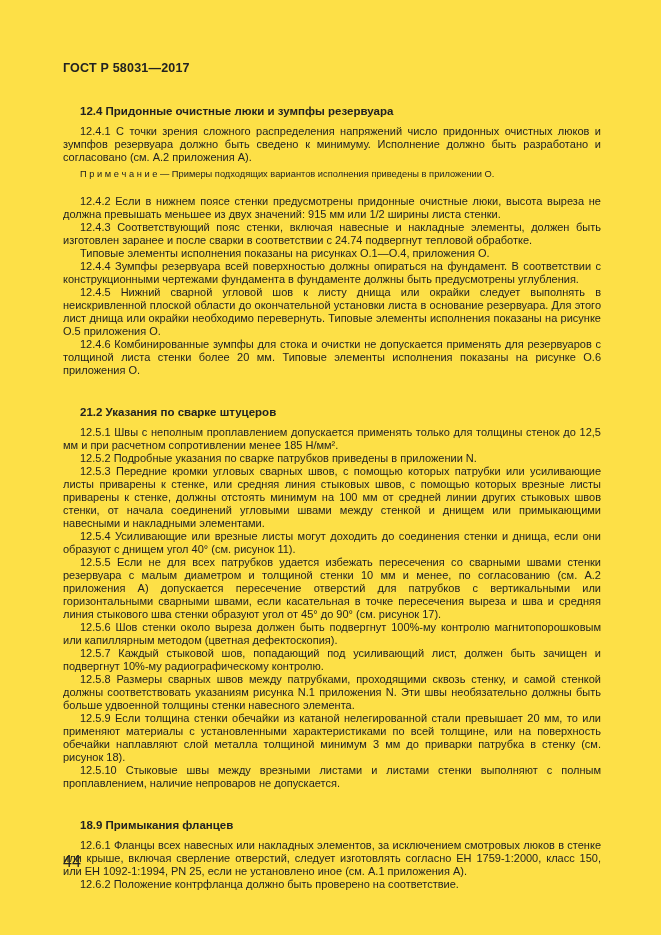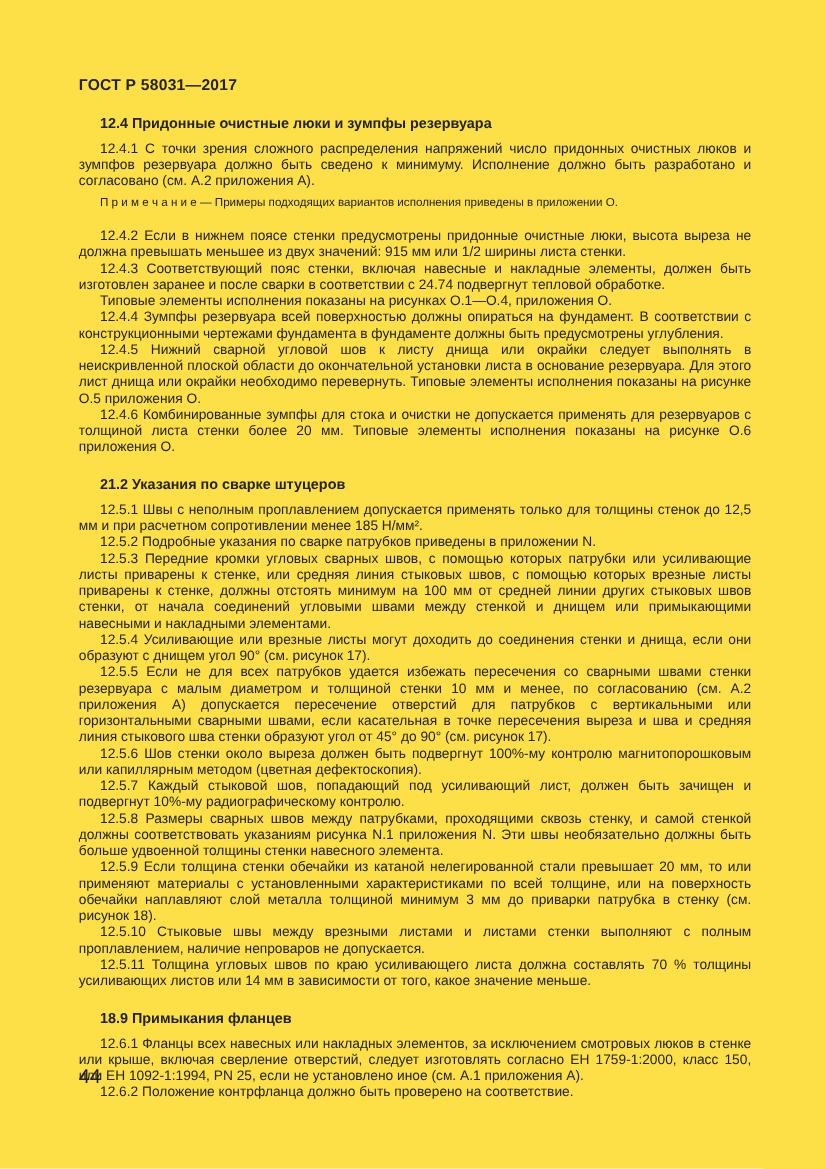--- a/index.html
+++ b/index.html
@@ -22,21 +22,21 @@
     font-size: 12.5px;
     font-weight: bold;
     line-height: 15px;
     margin: 0 0 6px 0;
     letter-spacing: 0.2px;
   }
   .section-heading {
     font-size: 11.5px;
     font-weight: bold;
     line-height: 14px;
-    margin: 16px 0 7px 0;
+    margin: 28px 0 7px 0;
     padding-left: 17px;
   }
   p.body-par {
     font-size: 11px;
     line-height: 13px;
     text-align: justify;
     text-indent: 17px;
     margin: 0;
   }
   p.note-par {
@@ -71,28 +71,27 @@
     <p class="body-par">12.4.4 Зумпфы резервуара всей поверхностью должны опираться на фундамент. В соответствии с конструкционными чертежами фундамента в фундаменте должны быть предусмотрены углубления.</p>
     <p class="body-par">12.4.5 Нижний сварной угловой шов к листу днища или окрайки следует выполнять в неискривленной плоской области до окончательной установки листа в основание резервуара. Для этого лист днища или окрайки необходимо перевернуть. Типовые элементы исполнения показаны на рисунке О.5 приложения О.</p>
     <p class="body-par">12.4.6 Комбинированные зумпфы для стока и очистки не допускается применять для резервуаров с толщиной листа стенки более 20 мм. Типовые элементы исполнения показаны на рисунке О.6 приложения О.</p>
   </section>
 
   <section>
     <h2 class="section-heading">21.2 Указания по сварке штуцеров</h2>
     <p class="body-par">12.5.1 Швы с неполным проплавлением допускается применять только для толщины стенок до 12,5 мм и при расчетном сопротивлении менее 185 Н/мм².</p>
     <p class="body-par">12.5.2 Подробные указания по сварке патрубков приведены в приложении N.</p>
     <p class="body-par">12.5.3 Передние кромки угловых сварных швов, с помощью которых патрубки или усиливающие листы приварены к стенке, или средняя линия стыковых швов, с помощью которых врезные листы приварены к стенке, должны отстоять минимум на 100 мм от средней линии других стыковых швов стенки, от начала соединений угловыми швами между стенкой и днищем или примыкающими навесными и накладными элементами.</p>
-    <p class="body-par">12.5.4 Усиливающие или врезные листы могут доходить до соединения стенки и днища, если они образуют с днищем угол 90° (см. рисунок 17).</p>
+    <p class="body-par">12.5.4 Усиливающие или врезные листы могут доходить до соединения стенки и днища, если они образуют с днищем угол 40° (см. рисунок 11).</p>
     <p class="body-par">12.5.5 Если не для всех патрубков удается избежать пересечения со сварными швами стенки резервуара с малым диаметром и толщиной стенки 10 мм и менее, по согласованию (см. А.2 приложения А) допускается пересечение отверстий для патрубков с вертикальными или горизонтальными сварными швами, если касательная в точке пересечения выреза и шва и средняя линия стыкового шва стенки образуют угол от 45° до 90° (см. рисунок 17).</p>
     <p class="body-par">12.5.6 Шов стенки около выреза должен быть подвергнут 100%-му контролю магнитопорошковым или капиллярным методом (цветная дефектоскопия).</p>
     <p class="body-par">12.5.7 Каждый стыковой шов, попадающий под усиливающий лист, должен быть зачищен и подвергнут 10%-му радиографическому контролю.</p>
     <p class="body-par">12.5.8 Размеры сварных швов между патрубками, проходящими сквозь стенку, и самой стенкой должны соответствовать указаниям рисунка N.1 приложения N. Эти швы необязательно должны быть больше удвоенной толщины стенки навесного элемента.</p>
     <p class="body-par">12.5.9 Если толщина стенки обечайки из катаной нелегированной стали превышает 20 мм, то или применяют материалы с установленными характеристиками по всей толщине, или на поверхность обечайки наплавляют слой металла толщиной минимум 3 мм до приварки патрубка в стенку (см. рисунок 18).</p>
     <p class="body-par">12.5.10 Стыковые швы между врезными листами и листами стенки выполняют с полным проплавлением, наличие непроваров не допускается.</p>
-    <p class="body-par">12.5.11 Толщина угловых швов по краю усиливающего листа должна составлять 70 % толщины усиливающих листов или 14 мм в зависимости от того, какое значение меньше.</p>
   </section>
 
   <section>
     <h2 class="section-heading">18.9 Примыкания фланцев</h2>
     <p class="body-par">12.6.1 Фланцы всех навесных или накладных элементов, за исключением смотровых люков в стенке или крыше, включая сверление отверстий, следует изготовлять согласно ЕН 1759-1:2000, класс 150, или ЕН 1092-1:1994, PN 25, если не установлено иное (см. А.1 приложения А).</p>
     <p class="body-par">12.6.2 Положение контрфланца должно быть проверено на соответствие.</p>
   </section>
 
   <div class="page-number">44</div>
 

